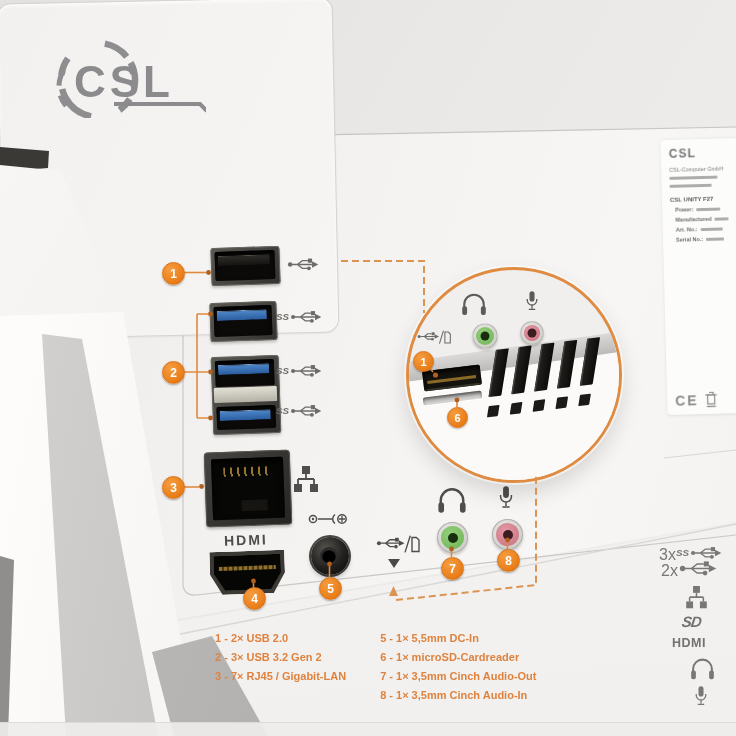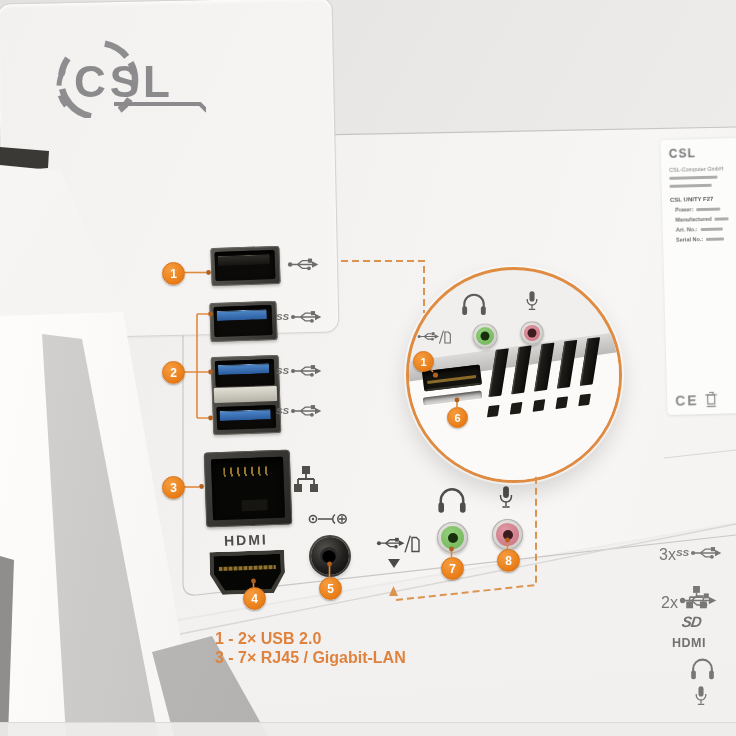--- a/index.html
+++ b/index.html
@@ -109,21 +109,21 @@
   .mag .jack{transform:scale(.9);}
 
   
   .badge{position:absolute;width:21px;height:21px;border-radius:50%;
        background:radial-gradient(circle at 35% 30%,#f59d40,#e97d18 70%,#c96a12);
        border:1px solid #d9731a;color:#fff;font-weight:800;font-size:12px;
        display:flex;align-items:center;justify-content:center;
        box-shadow:0 1px 2px rgba(0,0,0,.3);}
   .badge.small{width:19px;height:19px;font-size:11px;}
   .legend{position:absolute;left:215px;top:629px;display:flex;gap:34px;
-       color:#df823e;font-size:16px;font-weight:700;}
+       color:#df823e;font-size:11px;font-weight:700;}
   .legend .col{display:flex;flex-direction:column;}
   .legend .col span{line-height:19px;white-space:nowrap;}
   .row-ic{position:absolute;display:flex;align-items:center;color:#787776;}
   .sd-logo{font-size:15px;font-weight:900;font-style:italic;color:#727270;
        transform:skewX(-8deg);letter-spacing:-1px;}
   .hdmi-logo{font-size:12.5px;font-weight:900;color:#727270;letter-spacing:.5px;}
 
   
   .sticker{position:absolute;left:664px;top:139px;width:80px;height:275px;background:#fcfcfb;
        border-radius:4px;transform:rotate(-1.5deg);box-shadow:0 1px 3px rgba(0,0,0,.1);
@@ -430,40 +430,47 @@
   <div class="badge" style="left:243px;top:587px">4</div>
   <div class="badge" style="left:319px;top:577px">5</div>
   <div class="badge" style="left:441px;top:557px">7</div>
   <div class="badge" style="left:497px;top:549px">8</div>
   <div class="badge small" style="left:413px;top:351px">1</div>
   <div class="badge small" style="left:447px;top:407px">6</div>
 
   <div class="legend">
     <div class="col">
       <span>1 - 2× USB 2.0</span>
+      <span>2 - 3× USB 3.2 Gen 2</span>
       <span>3 - 7× RJ45 / Gigabit-LAN</span>
+    </div>
+    <div class="col">
+      <span>5 - 1× 5,5mm DC-In</span>
+      <span>6 - 1× microSD-Cardreader</span>
+      <span>7 - 1× 3,5mm Cinch Audio-Out</span>
+      <span>8 - 1× 3,5mm Cinch Audio-In</span>
     </div>
   </div>
 
   <div class="row-ic" style="left:659px;top:545px">
     <span class="cnt">3x</span>
     <span>
       <svg width="46" height="16" viewBox="0 0 66 18" fill="none">
         <text x="0" y="14" font-size="14" font-weight="900" font-style="italic" fill="#787776">SS</text>
         <g transform="translate(20,0)" stroke="#787776">
           <circle cx="4.5" cy="9" r="3" fill="#787776" stroke="none"></circle>
           <path d="M7,9 H37 M15,9 L22,3.5 H30 M15,9 L22,14.5 H29" stroke-width="1.8"></path>
           <rect x="30" y="0.5" width="6" height="6" fill="#787776" stroke="none"></rect>
           <circle cx="31.5" cy="14.5" r="2.8" fill="#787776" stroke="none"></circle>
           <polygon points="36,4.5 45,9 36,13.5" fill="#787776" stroke="none"></polygon>
         </g>
       </svg>
     </span>
   </div>
-  <div class="row-ic" style="left:661px;top:593px">
+  <div class="row-ic" style="left:661px;top:561px">
     <span class="cnt">2x</span>
     <span>
       <svg width="40" height="15" viewBox="0 0 46 18" fill="none">
         <circle cx="4.5" cy="9" r="3.2" fill="#787776"></circle>
         <path d="M7,9 H37 M15,9 L22,3.5 H30 M15,9 L22,14.5 H29" stroke="#787776" stroke-width="1.8"></path>
         <rect x="30" y="0.5" width="6" height="6" fill="#787776"></rect>
         <circle cx="31.5" cy="14.5" r="2.8" fill="#787776"></circle>
         <polygon points="36,4.5 45,9 36,13.5" fill="#787776"></polygon>
       </svg>
     </span>

